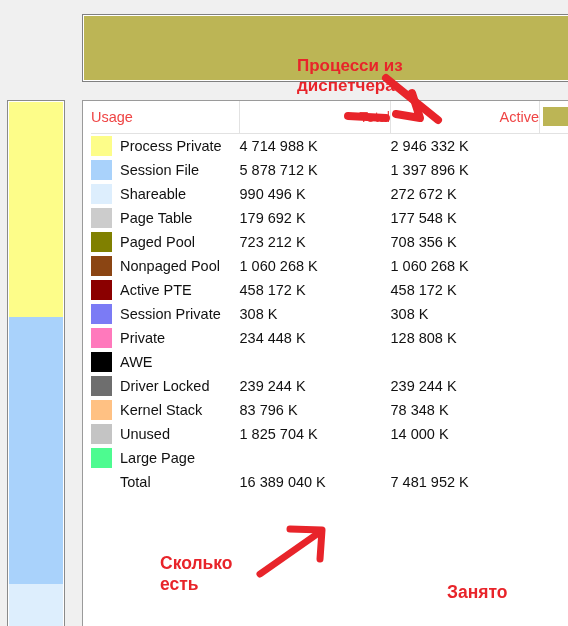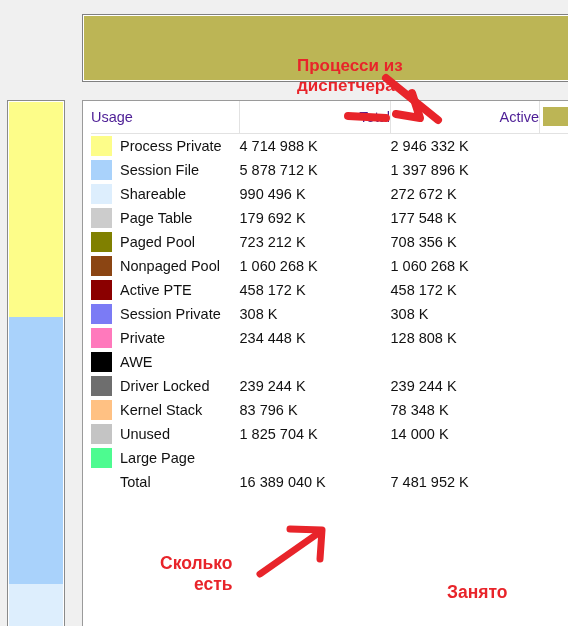--- a/index.html
+++ b/index.html
@@ -76,21 +76,21 @@
     border-collapse: collapse;
     width: 486px;
     margin-left: 8px;
     table-layout: fixed;
     font-size: 14.5px;
     color: #111;
   }
   table.usage th {
     font-weight: normal;
     font-size: 14.5px;
-    color: #4c1d95;
+    color: #ef4444;
     padding: 6px 0 7px 0;
     border-bottom: 1px solid #e2e2e2;
     background: #ffffff;
     vertical-align: middle;
   }
   th.c-usage  { text-align: left;  width: 148px; padding-left: 6px; }
   th.c-total  { text-align: right; width: 150px; padding-right: 9px;
                 border-left: 1px solid #e2e2e2; }
   th.c-active { text-align: right; width: 148px; padding-right: 9px;
                 border-left: 1px solid #e2e2e2; }
@@ -143,21 +143,20 @@
   }
   #annot-top {
     left: 297px;
     top: 56px;
     font-size: 17px;
   }
   #annot-bottom-left {
     left: 160px;
     top: 553px;
     font-size: 17.5px;
-    text-align: right;
   }
   #annot-bottom-right {
     left: 447px;
     top: 582px;
     font-size: 17.5px;
   }
   svg.arrow {
     position: absolute;
     overflow: visible;
     pointer-events: none;

